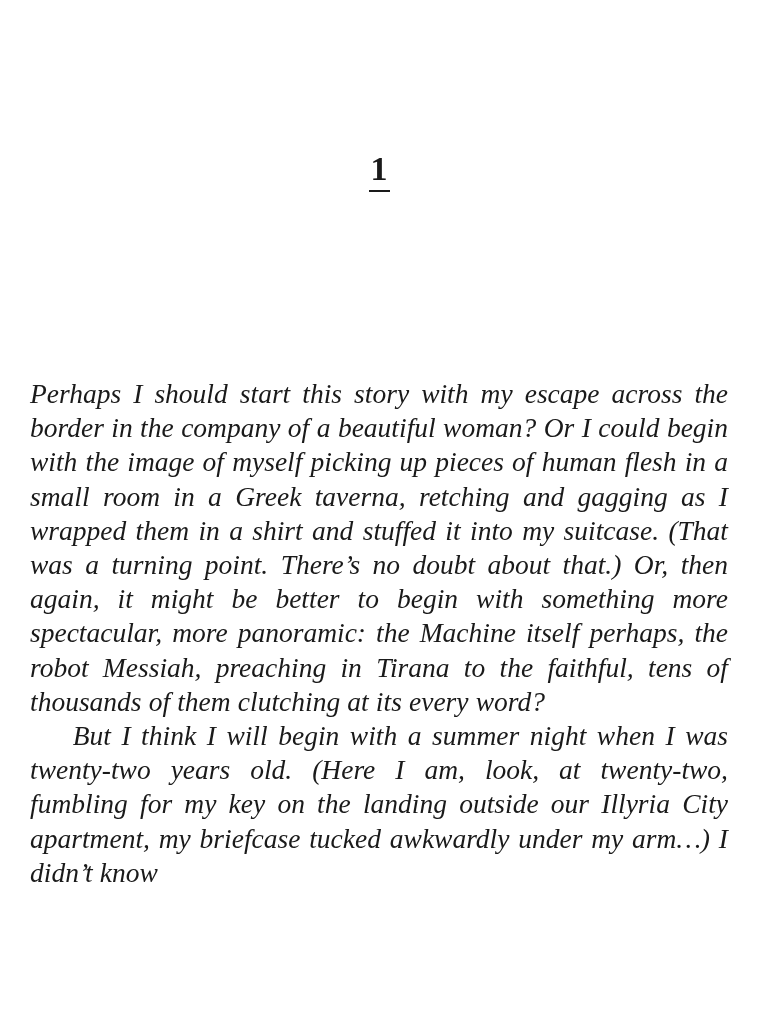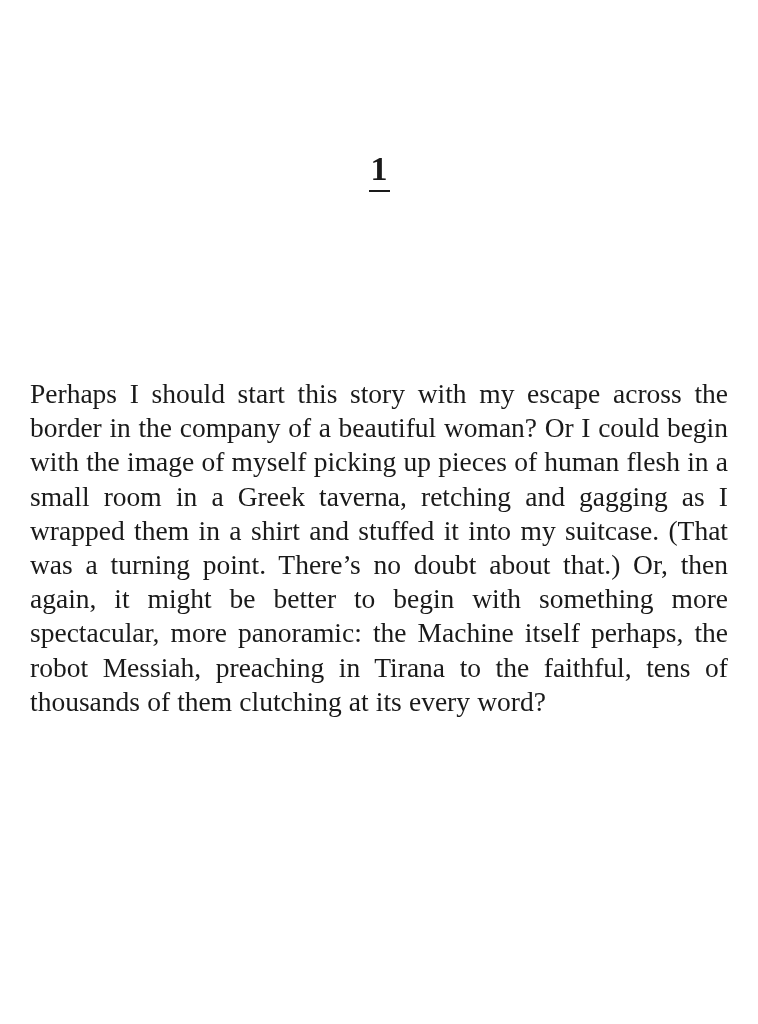--- a/index.html
+++ b/index.html
@@ -40,34 +40,36 @@
   }
   p.para {
     margin: 0;
     font-size: 27.5px;
     line-height: 34.2px;
     text-align: justify;
     text-justify: inter-word;
     -webkit-hyphens: none;
     hyphens: none;
     word-spacing: 0.01em;
+    font-style: italic;
   }
   p.para.indented {
     text-indent: 1.55em;
   }
   p.para:last-child {
     
   }
 </style>
 </head>
 <body>
 
 <div class="page">
 
   <h1 class="chapter-number">
     <span>1</span>
   </h1>
 
   <div class="body-block">
     <p class="para">Perhaps I should start this story with my escape across the border in the company of a beautiful woman? Or I could begin with the image of myself picking up pieces of human flesh in a small room in a Greek taverna, retching and gagging as I wrapped them in a shirt and stuffed it into my suitcase. (That was a turning point. There’s no doubt about that.) Or, then again, it might be better to begin with something more spectacular, more panoramic: the Machine itself perhaps, the robot Messiah, preaching in Tirana to the faithful, tens of thousands of them clutching at its every word?</p>
+    <p class="para indented">But I think I will begin with a summer night when I was twenty-two years old. (Here I am, look, at twenty-two, fumbling for my key on the landing outside our Illyria City apartment, my briefcase tucked awkwardly under my arm…) I didn’t know</p>
   </div>
 
 </div>
 
 </body></html>

